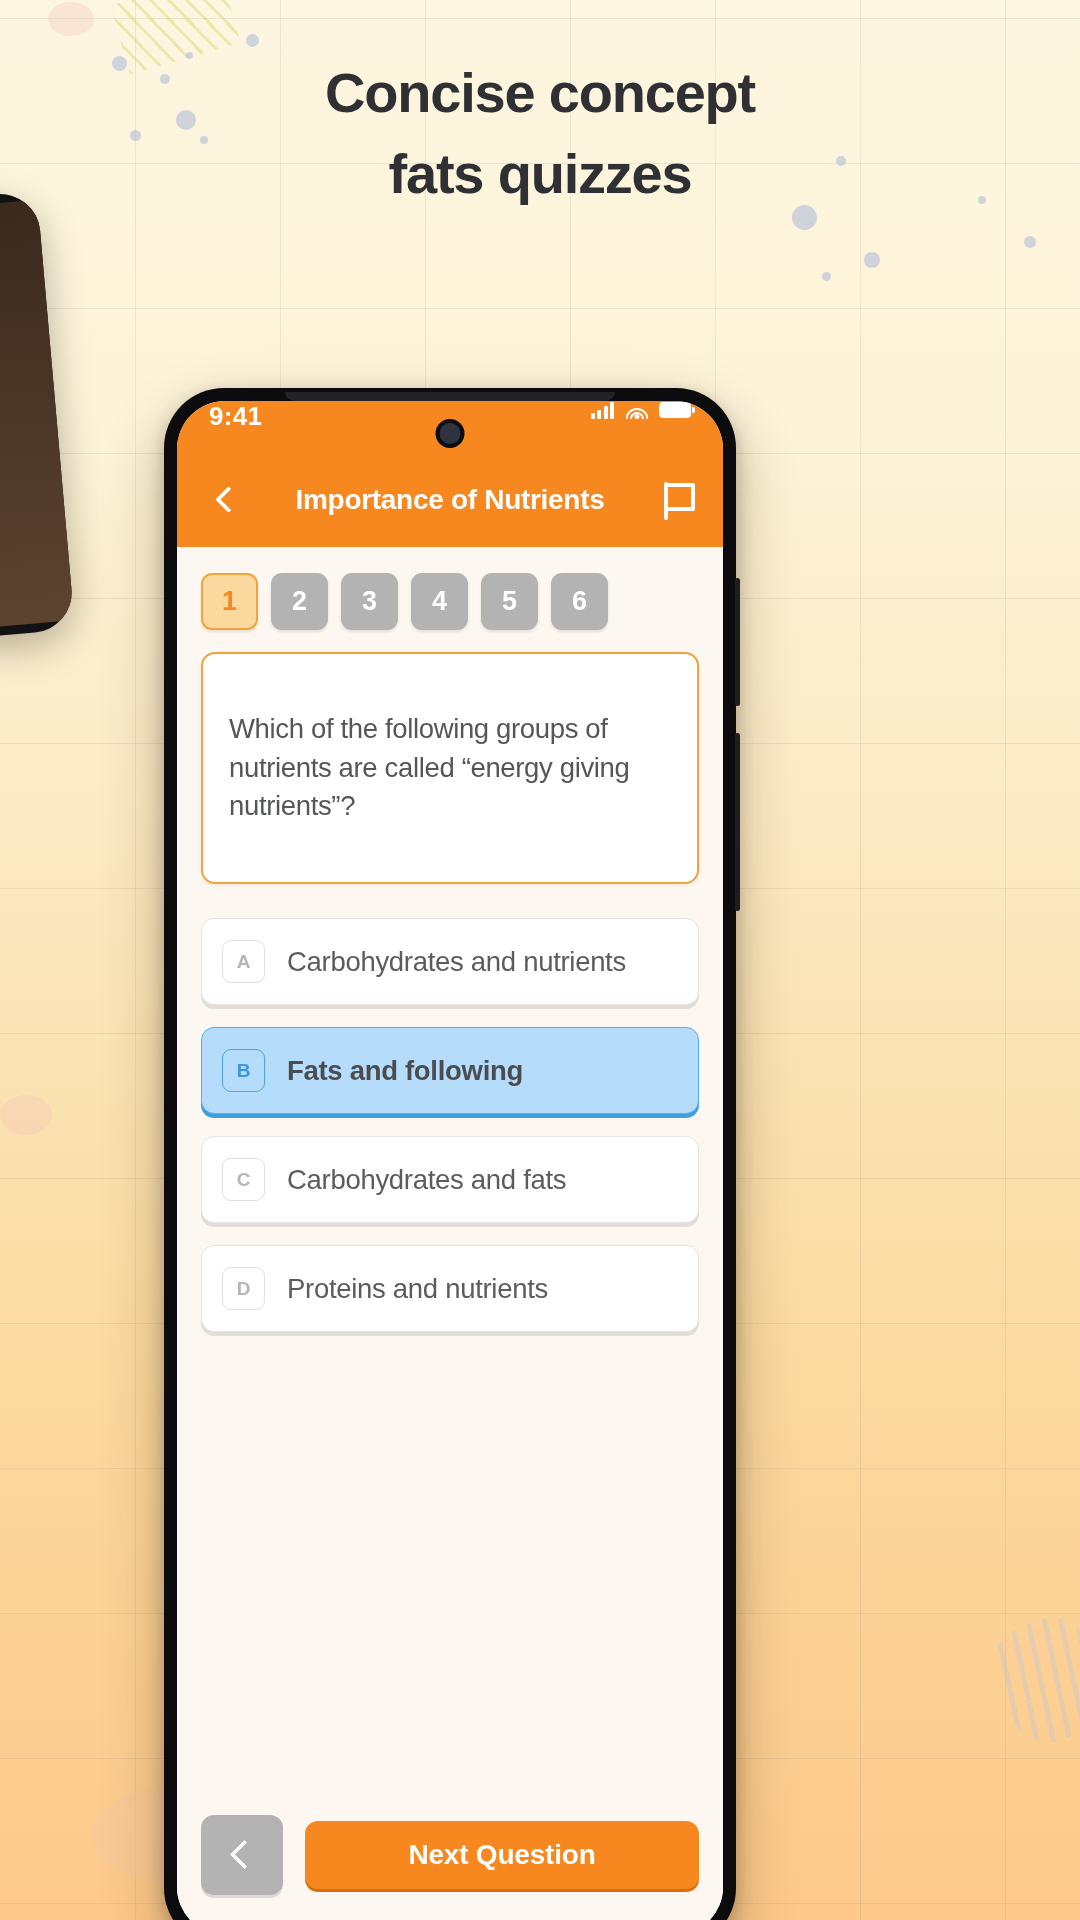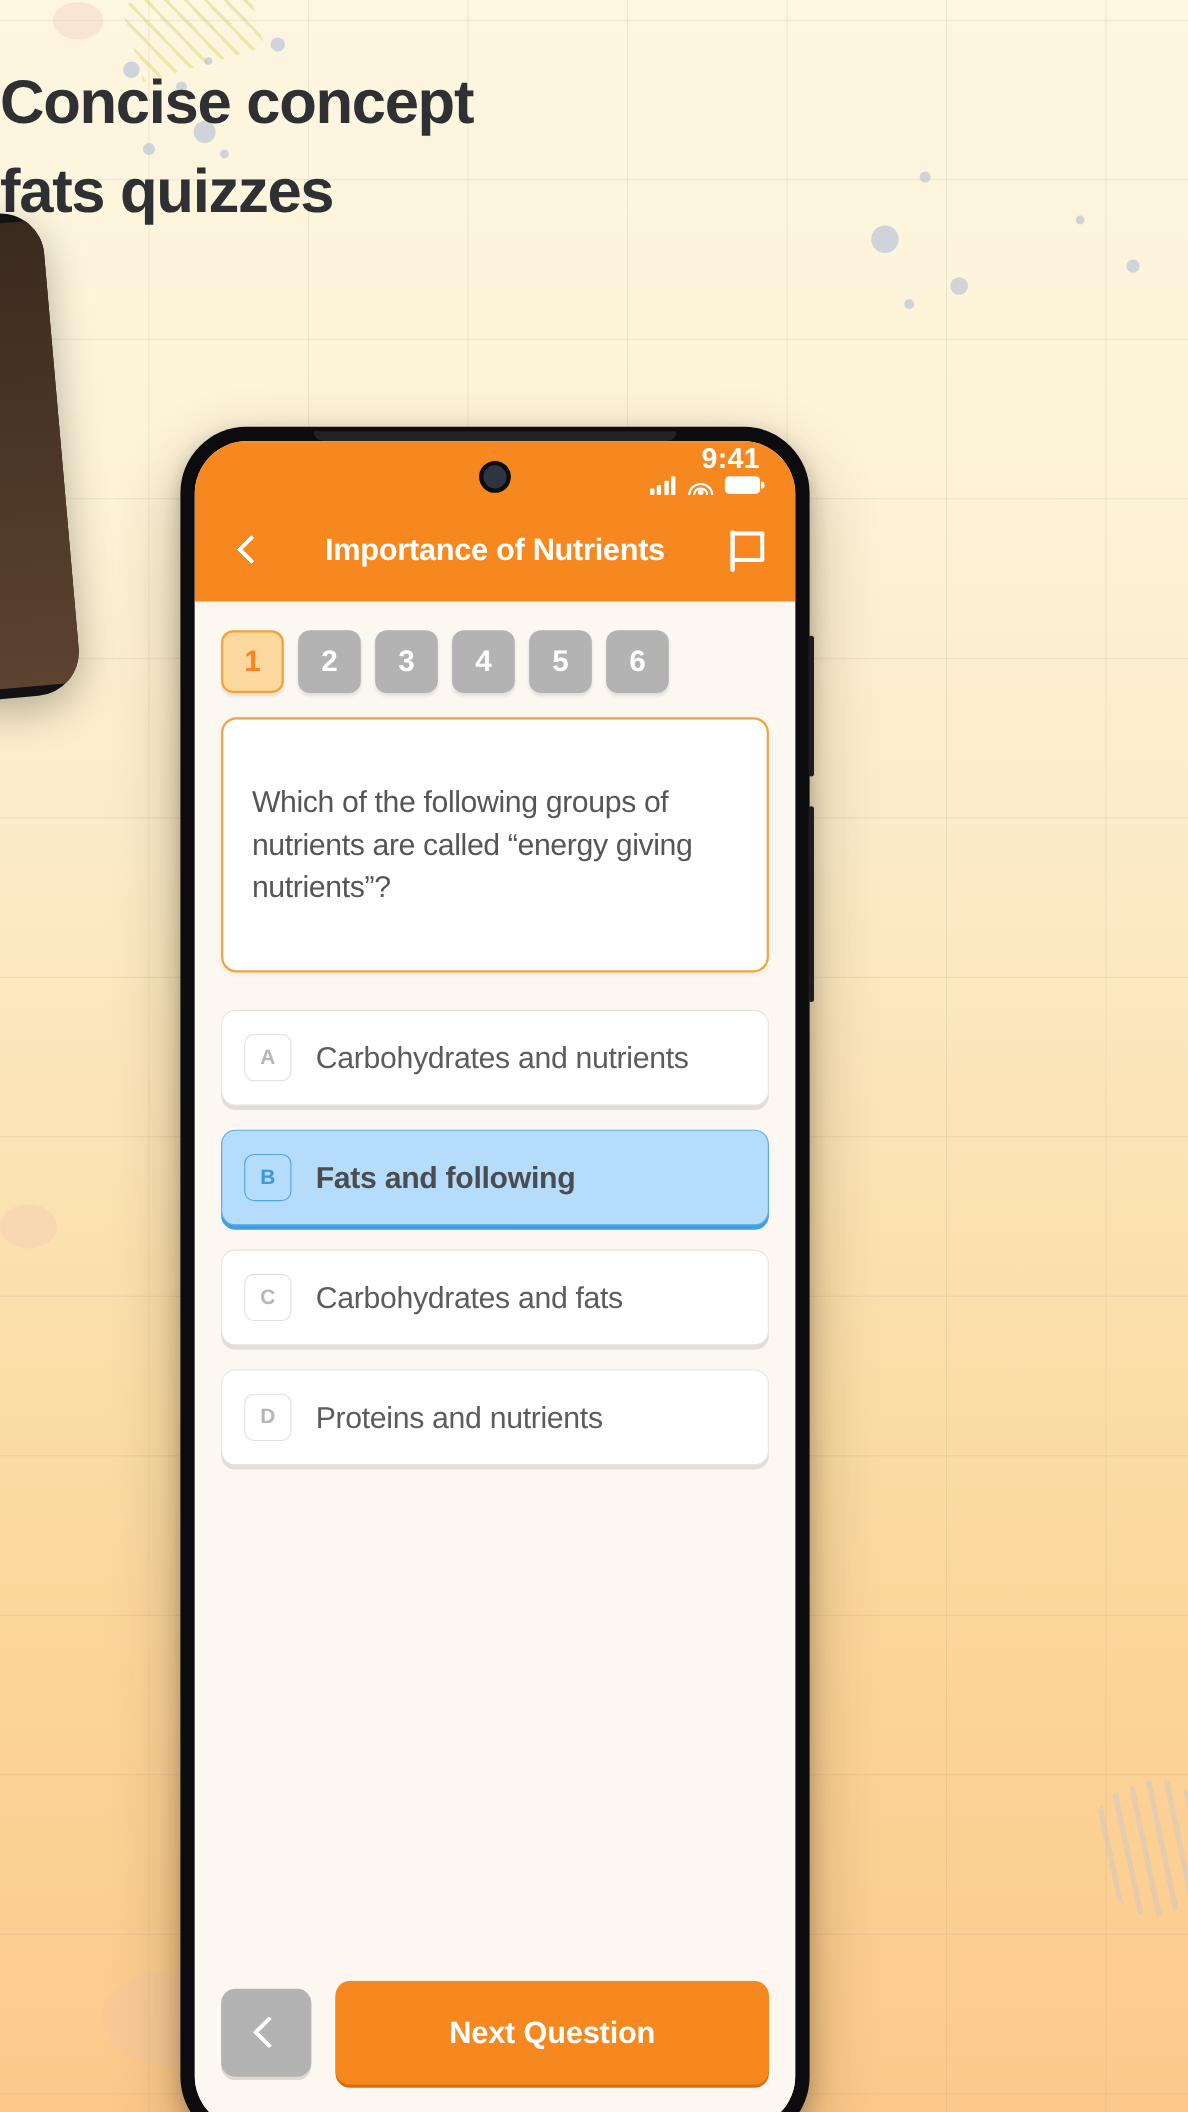--- a/index.html
+++ b/index.html
@@ -29,20 +29,21 @@
   .pencil-mark {
     position:absolute; opacity:.35;
     background:repeating-linear-gradient(100deg,#b9c4dc 0 5px,transparent 5px 16px);
     border-radius:40px;
   }
   .blot { position:absolute; border-radius:50%; opacity:.35; }
 
   
   .headline {
     position:absolute; left:0; right:0; top:52px;
+    text-align:center;
     font-size:56px; font-weight:bold; line-height:1.45;
     color:#2f3033; letter-spacing:-1.2px;
   }
   .headline span { display:block; }
 
   
   .left-phone {
     position:absolute; left:-62px; top:195px;
     width:118px; height:440px;
     background:#121214;
@@ -83,22 +84,22 @@
     border-radius:48px;
     overflow:hidden;
     position:relative;
     display:flex; flex-direction:column;
   }
 
   
   .topbar { background:#f7871f; flex:0 0 auto; padding-bottom:4px; }
 
   .statusbar {
-    height:56px; display:flex; align-items:flex-end;
-    padding:0 32px; position:relative;flex-direction:column;
+    height:56px; display:flex; align-items:flex-start;
+    padding:0 32px; position:relative;
   }
   .status-time { color:#fff; font-size:26px; font-weight:bold; letter-spacing:.3px; }
   .punchhole {
     position:absolute; left:50%; top:18px; transform:translateX(-50%);
     width:29px; height:29px; border-radius:50%;
     background:#2f3540; border:4px solid #0d0d0f;
   }
   .status-right {
     margin-left:auto; display:flex; align-items:center; gap:11px;
   }
@@ -207,21 +208,21 @@
   .prev-btn {
     width:82px; height:80px; border-radius:13px; background:#b3b3b3;
     position:relative; cursor:pointer; box-shadow:0 3px 0 rgba(0,0,0,.12);
   }
   .prev-btn::before {
     content:""; position:absolute; left:33px; top:29px;
     width:17px; height:17px; border-left:4px solid #fff; border-bottom:4px solid #fff;
     transform:rotate(45deg); border-radius:2px;
   }
   .next-btn {
-    flex:1; height:94px; border-radius:13px; background:#f7871f;
+    flex:1; height:68px; border-radius:13px; background:#f7871f;
     color:#fff; font-size:28px; font-weight:bold; letter-spacing:-.2px;
     display:flex; align-items:center; justify-content:center;
     cursor:pointer; box-shadow:0 3px 0 #d86f0f;
   }
 </style>
 </head>
 <body>
 
 <div class="grid"></div>
 

